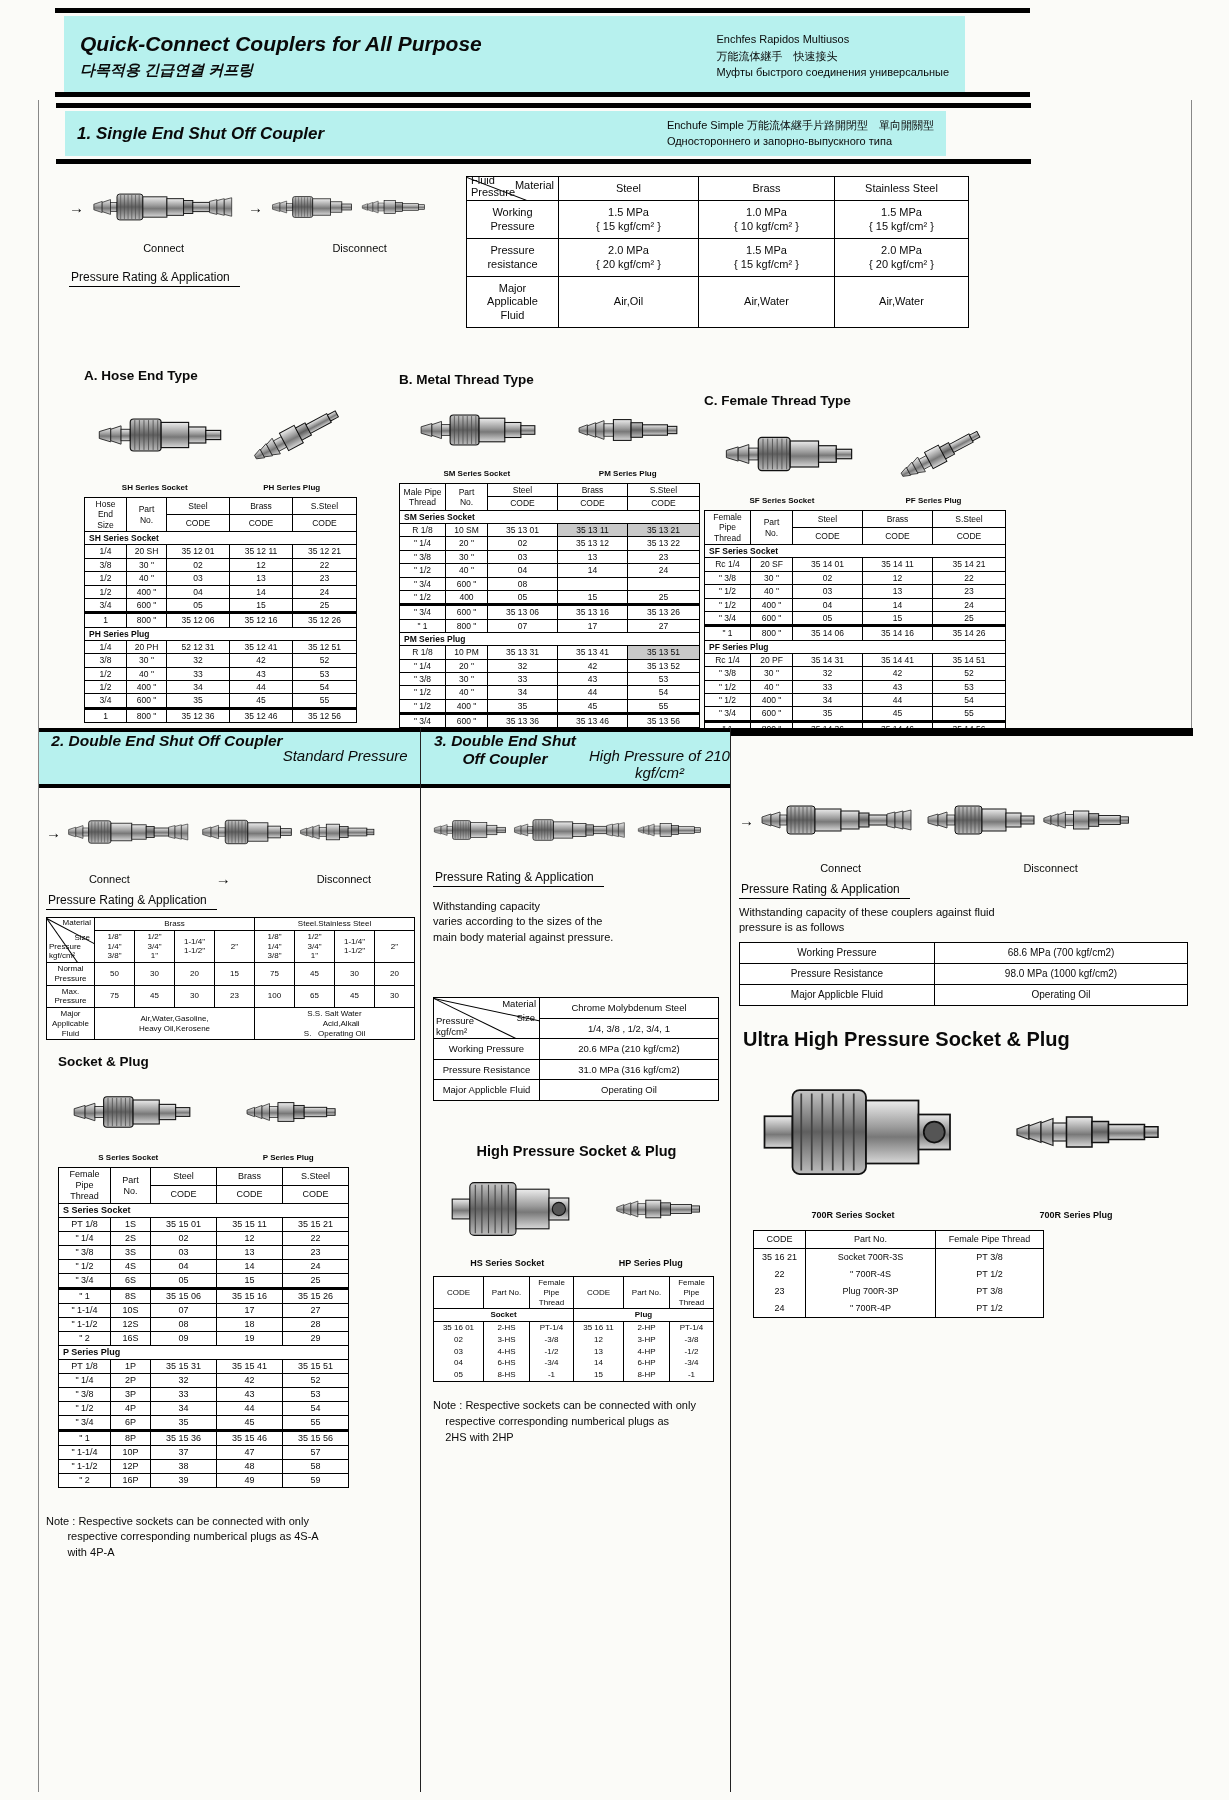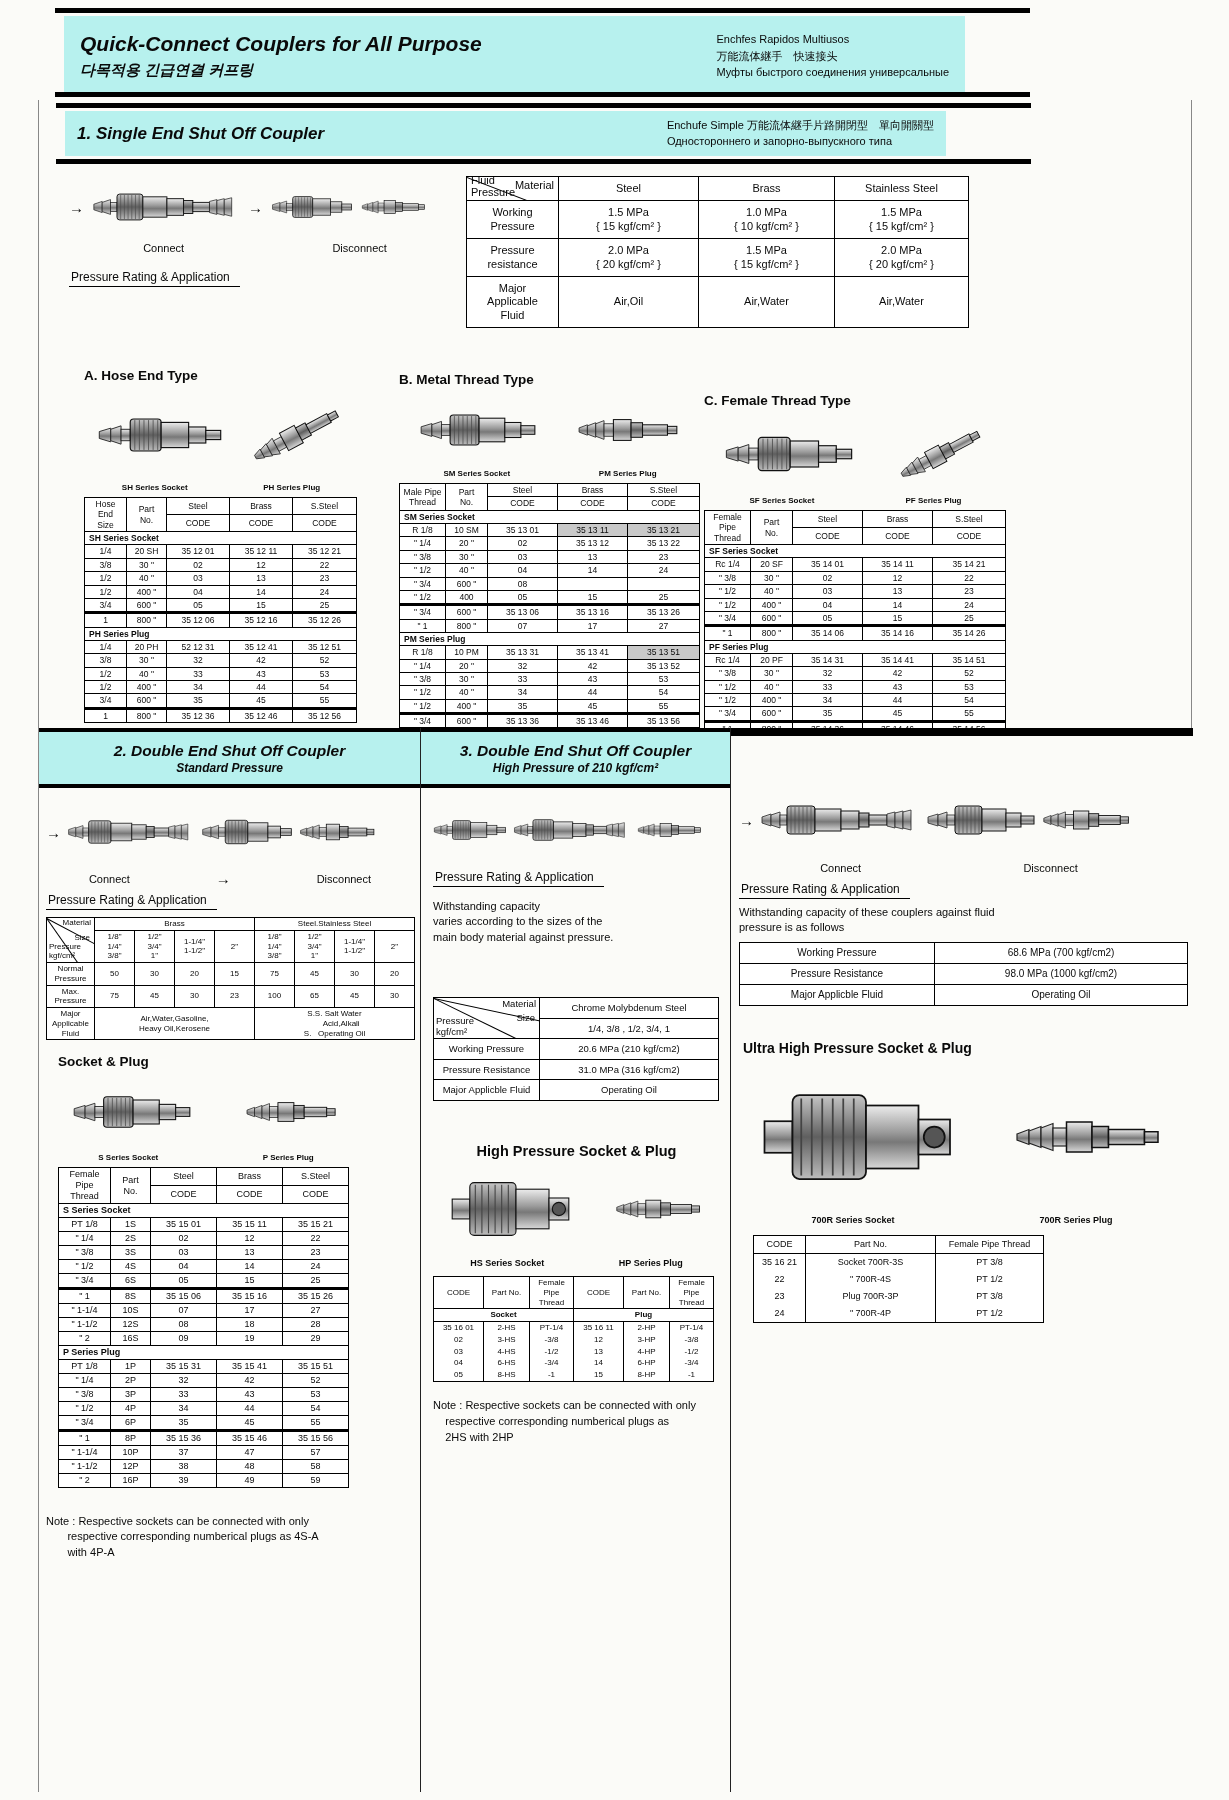--- a/index.html
+++ b/index.html
@@ -56,23 +56,23 @@
 .diag2 .dg1{bottom:2px;left:4px;text-align:left}
 .diag3 .dg0{top:1px;right:3px}
 .diag3 .dg1{top:46%;right:4px;transform:translateY(-40%)}
 .diag3 .dg2{bottom:1px;left:2px;text-align:left}
 .diag2::before{content:"";position:absolute;left:0;top:0;width:230%;height:1px;background:#000;transform-origin:0 0;transform:rotate(21deg)}
 .diag3::before{content:"";position:absolute;left:0;top:0;width:260%;height:1px;background:#000;transform-origin:0 0;transform:rotate(28deg)}
 .diag3::after{content:"";position:absolute;left:0;top:0;width:260%;height:1px;background:#000;transform-origin:0 0;transform:rotate(55deg)}
 .t-spec3 .diag3::before{transform:rotate(12deg)}
 .t-spec3 .diag3::after{transform:rotate(26deg)}
 .bcol{position:absolute;background:#fbfbf8}
-.bband{height:52px;display:flex;flex-direction:column;justify-content:center;text-align:center}
+.bband{height:52px;display:flex;flex-direction:row;justify-content:center;text-align:center}
 .bt{font-size:15.5px;font-weight:bold;font-style:italic}
-.bs{font-size:12px;font-weight:bold;font-style:italic;margin-top:1px}
+.bs{font-size:15px;font-weight:normal;font-style:italic;margin-top:15px}
 .bpad{padding:8px 6px 0 7px}
 .illrow2{display:flex;align-items:center;gap:6px;height:72px}
 .labelrow{display:flex;justify-content:space-around;align-items:center;font-size:11px;margin-top:2px}
 .note{font-size:11px;line-height:1.45;margin-top:26px}
 .sp{margin:14px 0 4px 12px}
 .intro{font-size:12px;line-height:1.55;margin:18px 0 0 34px}
 .cnote{font-size:11px;line-height:1.4;margin-top:6px}
 .capbig{display:flex;justify-content:space-around;font-size:9px;font-weight:bold;margin:3px 0 6px 0}
 </style>
 </head>
@@ -1105,21 +1105,21 @@
               <tr>
                 <th class="al">Pressure Resistance</th>
                 <td>98.0 MPa (1000 kgf/cm2)</td>
               </tr>
               <tr>
                 <th class="al">Major Applicble Fluid</th>
                 <td>Operating Oil</td>
               </tr>
             </tbody>
         </table>
-        <h3 class="sp" style="margin:34px 0 6px 4px;font-size:14px">Ultra High Pressure Socket &amp; Plug</h3>
+        <h3 class="sp" style="margin:22px 0 6px 4px;font-size:20px">Ultra High Pressure Socket &amp; Plug</h3>
         <div class="figrow" style="height:150px">
           <svg class="fig" width="210" height="112">
               <use href="#sym-socket-big"></use>
             </svg>
           <svg class="fig" width="150" height="52">
               <use href="#sym-plug"></use>
             </svg>
         </div>
         <div class="capbig">
           <span>700R Series Socket</span>

